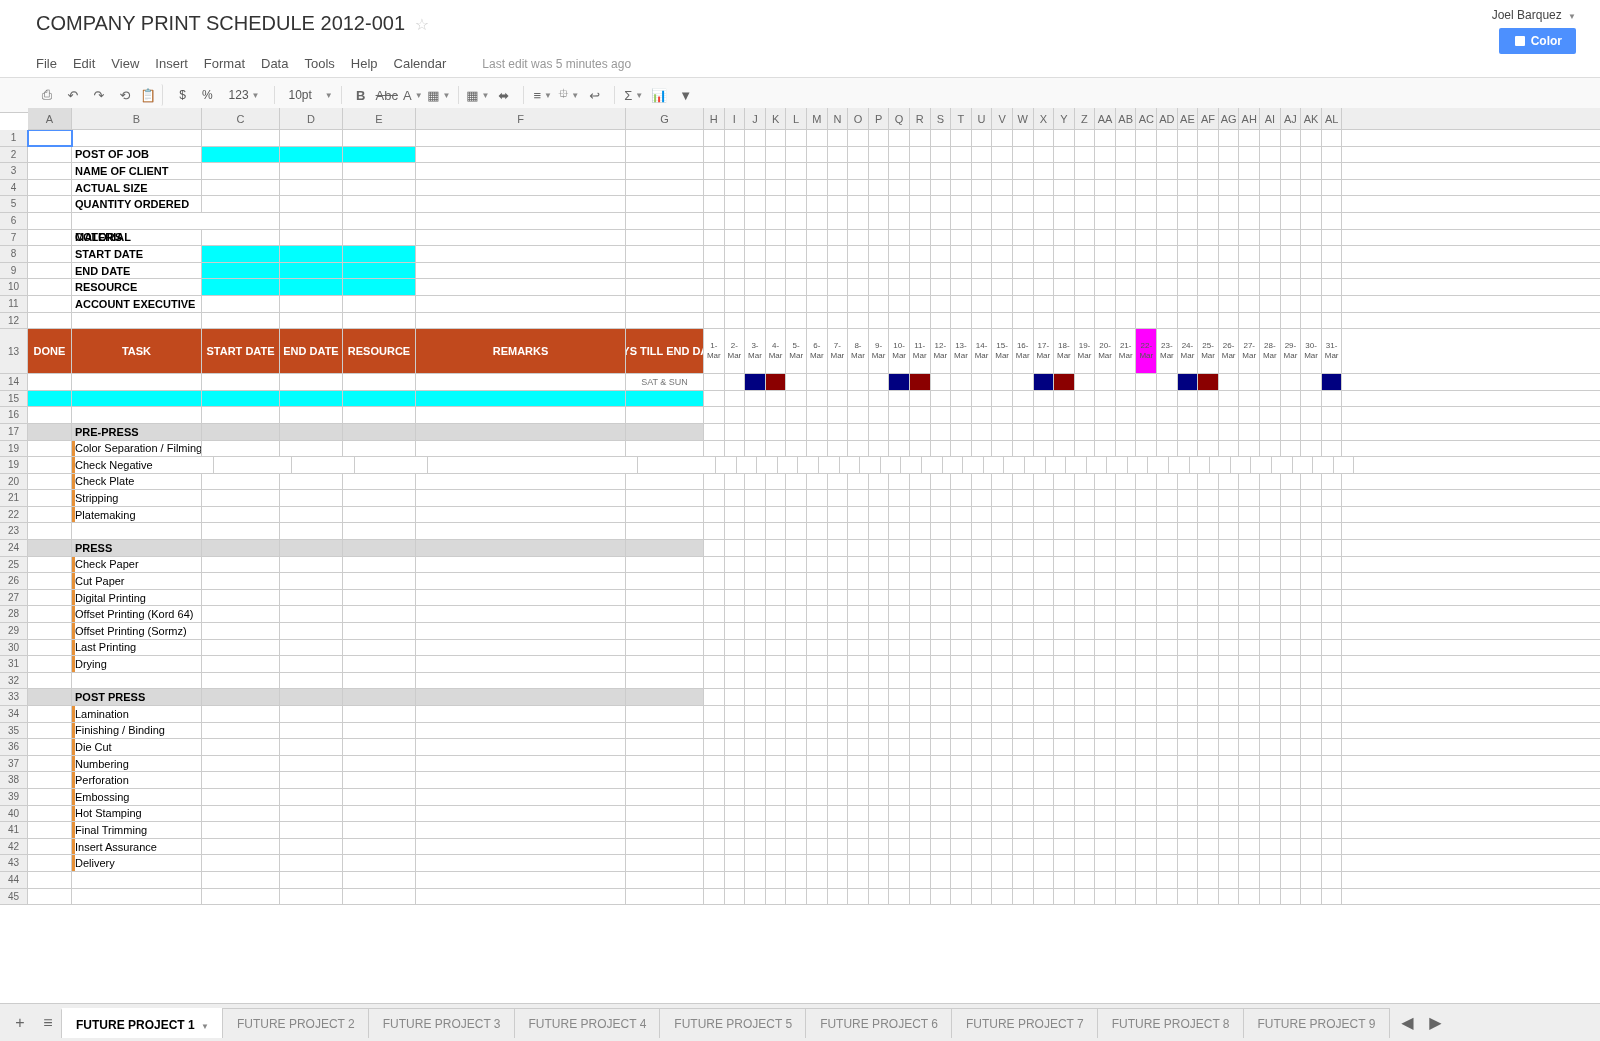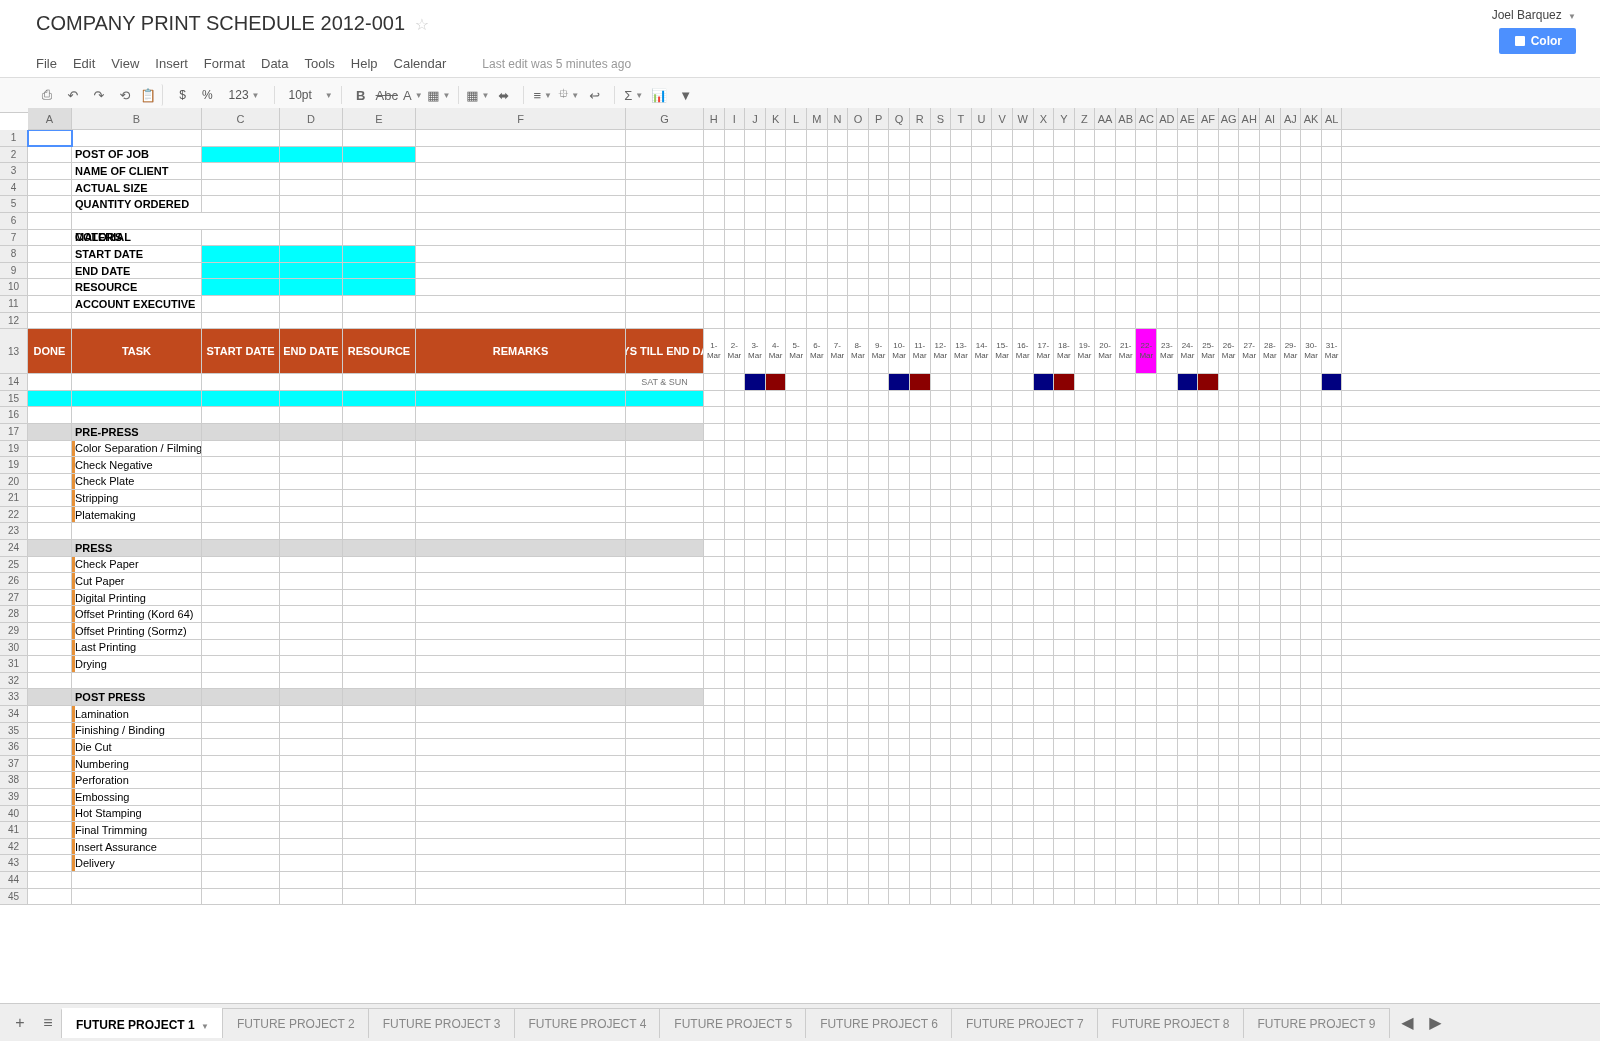--- a/index.html
+++ b/index.html
@@ -914,21 +914,21 @@
           <div class="cell " style="width: 20.6px;"></div>
           <div class="cell " style="width: 20.6px;"></div>
           <div class="cell " style="width: 20.6px;"></div>
           <div class="cell " style="width: 20.6px;"></div>
           <div class="cell " style="width: 20.6px;"></div>
           <div class="cell " style="width: 20.6px;"></div>
           <div class="cell " style="width: 20.6px;"></div>
         </div>
         <div class="row">
           <div class="cell " style="width: 44px;"></div>
-          <div class="cell om" style="width: 130px;"> Check Negative</div>
+          <div class="cell om" style="width: 142px;"> Check Negative</div>
           <div class="cell " style="width: 78px;"></div>
           <div class="cell " style="width: 63px;"></div>
           <div class="cell " style="width: 73px;"></div>
           <div class="cell " style="width: 210px;"></div>
           <div class="cell " style="width: 78px;"></div>
           <div class="cell " style="width: 20.6px;"></div>
           <div class="cell " style="width: 20.6px;"></div>
           <div class="cell " style="width: 20.6px;"></div>
           <div class="cell " style="width: 20.6px;"></div>
           <div class="cell " style="width: 20.6px;"></div>

